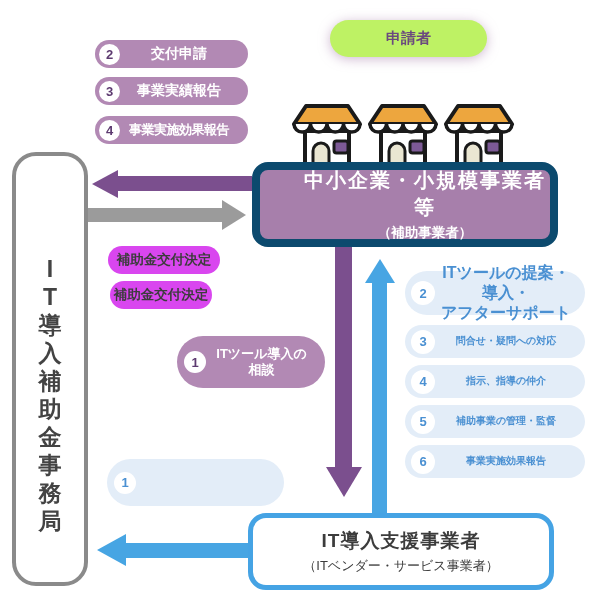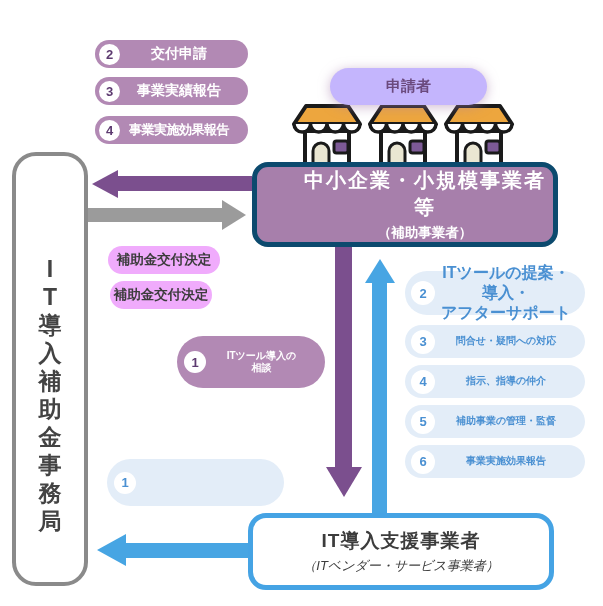--- a/index.html
+++ b/index.html
@@ -13,45 +13,45 @@
     background:#ffffff;border:4px solid #8a8a8a;border-radius:24px;
     box-sizing:border-box;display:flex;align-items:center;justify-content:center;
   }
   .office-text{
     display:flex;flex-direction:column;align-items:center;margin-top:52px;
     font-size:23px;font-weight:bold;color:#434343;line-height:28px;letter-spacing:0;
   }
   
   .applicant{
     position:absolute;left:330px;top:20px;width:157px;height:37px;
-    background:#c4b5fd;border-radius:19px;box-shadow:0 2px 12px rgba(167,127,171,0.55);
+    background:#bef264;border-radius:19px;box-shadow:0 2px 12px rgba(167,127,171,0.55);
     display:flex;align-items:center;justify-content:center;
-    font-size:15px;font-weight:bold;color:#6b4a7e;z-index:5;margin-top:48px;
+    font-size:15px;font-weight:bold;color:#6b4a7e;z-index:5;
   }
   
   .shop{position:absolute;top:102px;width:74px;height:62px;z-index:1;}
   .shop.s1{left:290px;} .shop.s2{left:366px;} .shop.s3{left:442px;}
   
   .sme-box{
     position:absolute;left:252px;top:162px;width:306px;height:85px;
-    background:#a77fab;border:5px solid #0c4a6e;border-radius:16px;
+    background:#a77fab;border:8px solid #0c4a6e;border-radius:16px;
     box-sizing:border-box;display:flex;flex-direction:column;align-items:center;justify-content:center;
     z-index:2;color:#ffffff;text-align:center;padding-left:40px;
   }
   .sme-title{font-size:20px;font-weight:bold;letter-spacing:2px;}
   .sme-sub{font-size:13.5px;font-weight:bold;margin-top:3px;}
   
   .vendor-box{
     position:absolute;left:248px;top:513px;width:306px;height:77px;
     background:#ffffff;border:5px solid #45a3e4;border-radius:18px;
     box-sizing:border-box;display:flex;flex-direction:column;align-items:center;justify-content:center;
     z-index:2;color:#3c3c3c;text-align:center;
   }
   .vendor-title{font-size:19px;font-weight:bold;letter-spacing:1px;}
-  .vendor-sub{font-size:13px;margin-top:3px;font-style:italic;}
+  .vendor-sub{font-size:13px;margin-top:3px;}
   
   .abody{position:absolute;}
   .ahead{position:absolute;width:0;height:0;}
   .purple{background:#7b4f8e;}
   .gray{background:#9b9b9b;}
   .blue{background:#47a5e3;}
   
   .a1-body{left:118px;top:176px;width:134px;height:15px;}
   .a1-head{left:92px;top:170px;border-top:14px solid transparent;border-bottom:14px solid transparent;border-right:26px solid #7b4f8e;}
   
@@ -81,29 +81,29 @@
   .ltblue{background:#e3edf8;color:#4a90d2;}
   .ltblue .circ{color:#4a90d2;}
   
   .os{left:95px;width:153px;height:28px;padding:0 10px 0 4px;}
   .os .circ{width:21px;height:21px;font-size:13px;}
   .os .lbl{font-size:14px;}
   .os0{top:40px;} .os1{top:77px;} .os2{top:116px;}
   .os2 .lbl{font-size:13px;letter-spacing:-0.5px;}
   
   .glabel{
-    position:absolute;background:#f0abfc;border-radius:15px;display:flex;align-items:center;justify-content:center;
+    position:absolute;background:#d946ef;border-radius:15px;display:flex;align-items:center;justify-content:center;
     font-size:13.5px;font-weight:bold;color:#3c3c3c;z-index:3;
   }
   .gl0{left:108px;top:246px;width:112px;height:28px;}
   .gl1{left:110px;top:281px;width:102px;height:28px;}
   
   .consult{left:177px;top:336px;width:148px;height:52px;border-radius:26px;padding:0 8px 0 7px;}
   .consult .circ{width:22px;height:22px;font-size:13px;}
-  .consult .lbl{font-size:10px;}
+  .consult .lbl{font-size:13px;}
   
   .register{left:107px;top:459px;width:177px;height:47px;border-radius:24px;padding:0 8px 0 7px;}
   .register .circ{width:22px;height:22px;font-size:13px;}
   .register .lbl{font-size:13px;}
   
   .vs{left:405px;width:180px;padding:0 8px 0 6px;}
   .vs .circ{width:24px;height:24px;font-size:13px;}
   .vs .lbl{font-size:10px;}
   .vs0{top:271px;height:44px;border-radius:23px;}
   .vs0 .lbl{font-size:16px;}

